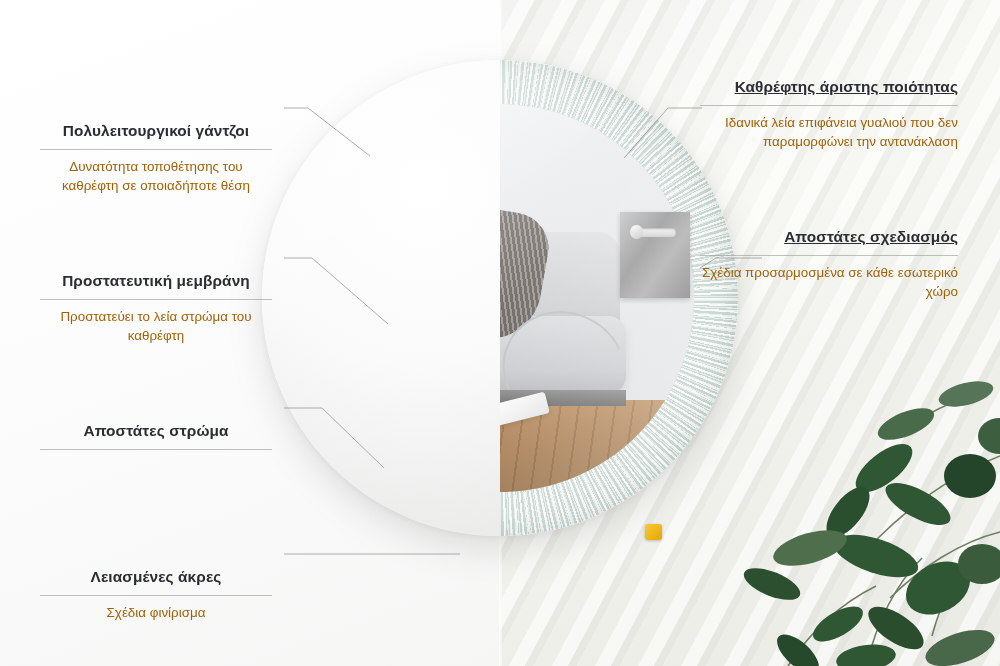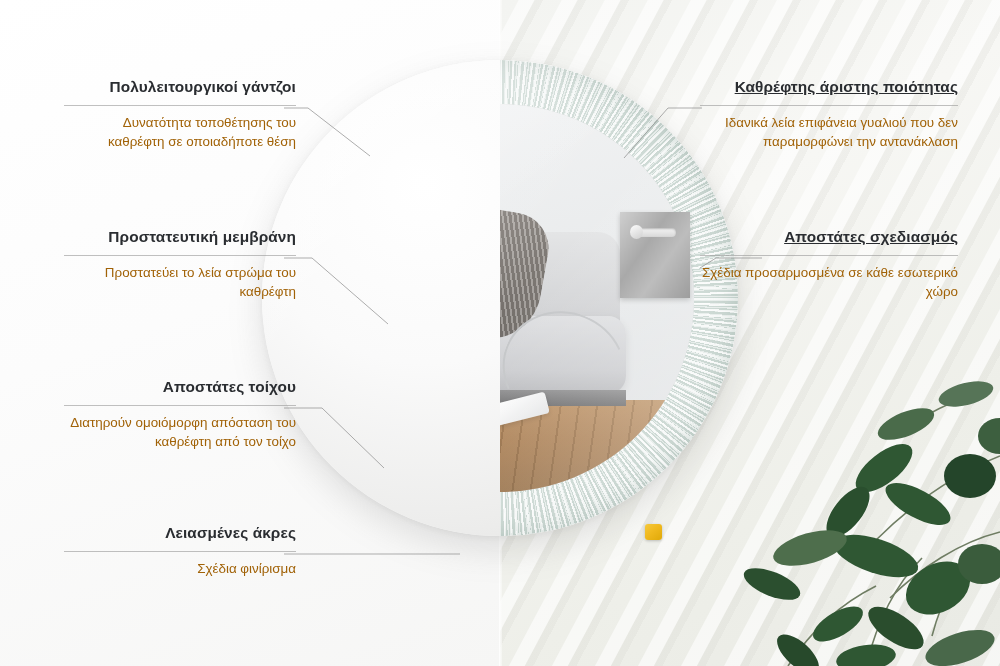--- a/index.html
+++ b/index.html
@@ -160,21 +160,21 @@
   
   .callout{position:absolute;}
   .callout h3{
     margin:0 0 9px 0;font-size:15.4px;font-weight:700;color:#2a2d31;letter-spacing:.1px;
     white-space:nowrap;
   }
   .callout p{
     margin:7px 0 0 0;font-size:13.4px;line-height:1.42;color:#a16207;font-weight:400;
   }
   .rule{height:1px;background:#9a9a9a;opacity:.62;}
-  .left-co{left:64px;text-align:right;}
+  .left-co{left:40px;text-align:center;margin-top:44px;}
   .right-co{text-align:right;}
   .right-co h3{text-align:right;text-decoration:underline;}
 
   .leader{position:absolute;overflow:visible;pointer-events:none;}
   .leader line{stroke:#8e8e8e;stroke-width:1;opacity:.72;}
 </style>
 </head>
 <body>
 
 <div id="stage">
@@ -266,23 +266,22 @@
     <h3>Προστατευτική μεμβράνη</h3>
     <div class="rule"></div>
     <p>Προστατεύει το λεία στρώμα του καθρέφτη</p>
   </div>
   <svg class="leader" style="left:284px;top:250px;width:130px;height:90px;">
     <line x1="0" y1="8" x2="28" y2="8"></line>
       <line x1="28" y1="8" x2="104" y2="74"></line>
   </svg>
 
   <div class="callout left-co" style="top:378px;width:232px;">
-    <h3>Αποστάτες τοίχου</h3>
-    <div class="rule"></div>
-    <p>Διατηρούν ομοιόμορφη απόσταση του καθρέφτη από τον τοίχο</p>
+    <h3>Αποστάτες στρώμα</h3>
+    <div class="rule"></div>
   </div>
   <svg class="leader" style="left:284px;top:400px;width:110px;height:80px;">
     <line x1="0" y1="8" x2="38" y2="8"></line>
       <line x1="38" y1="8" x2="100" y2="68"></line>
   </svg>
 
   <div class="callout left-co" style="top:524px;width:232px;">
     <h3>Λειασμένες άκρες</h3>
     <div class="rule"></div>
     <p>Σχέδια φινίρισμα</p>

